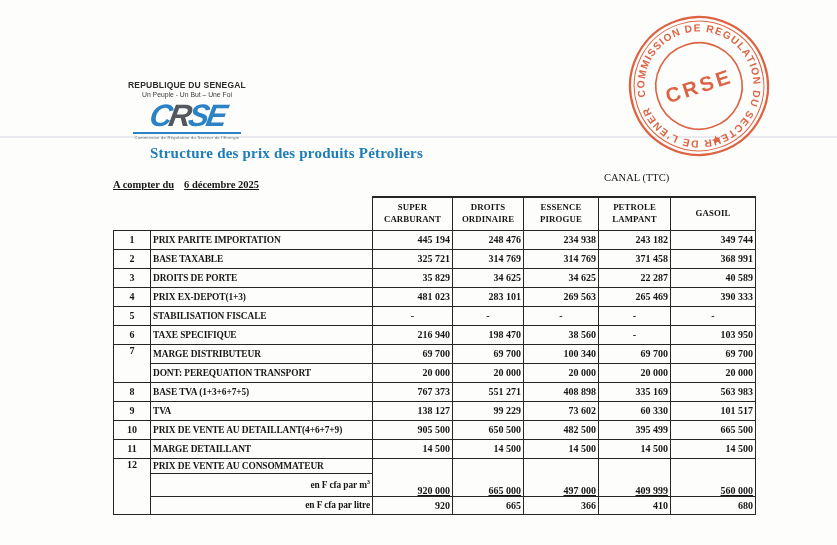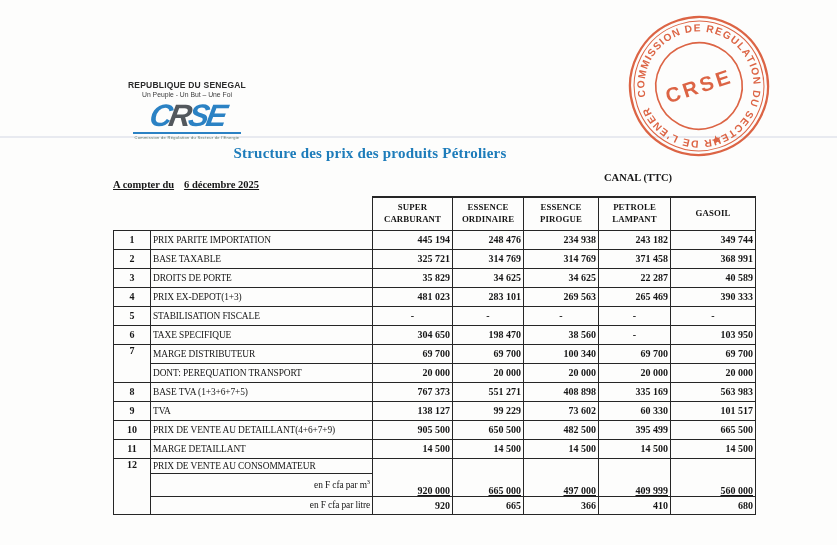--- a/index.html
+++ b/index.html
@@ -21,35 +21,35 @@
   .lh-logo{margin-top:3px; font-family:"Liberation Sans",sans-serif; font-style:italic; font-weight:900;
     font-size:31px; line-height:30px; letter-spacing:-3px; transform:skewX(-10deg); color:var(--logo-blue);}
   .lh-logo .dark{color:var(--logo-gray);}
   .lh-rule{height:1.5px; background:var(--logo-blue); width:108px; margin:1px auto 0;}
   .lh-caption{font-family:"Liberation Sans",sans-serif; font-size:4px; color:#44604e; letter-spacing:.3px; margin-top:1px; white-space:nowrap; opacity:.85;}
 
   
   .stamp{position:absolute; left:627px; top:14px; width:144px; height:144px; opacity:.88;}
 
   
-  .doc-title{position:absolute; left:150px; top:145px; width:440px; text-align:center;
+  .doc-title{position:absolute; left:150px; top:145px; width:440px; 
     font-size:15px; font-weight:bold; color:var(--title-blue); letter-spacing:.2px;}
   .effective{position:absolute; left:113px; top:179px; font-size:10.5px; font-weight:bold;text-decoration:underline;}
   .effective .date{margin-left:10px;}
-  .canal{position:absolute; left:604px; top:172px; font-size:10.5px; font-weight:bold;}
+  .canal{position:absolute; left:604px; top:172px; font-size:10.5px; font-weight:normal;}
 
   
   table.price{position:absolute; left:113px; top:196px; border-collapse:collapse; table-layout:fixed; width:642px;}
   table.price td, table.price th{border:1px solid var(--line); padding:0 2px; overflow:hidden;}
   tr.hdr{height:33px;}
   tr.hdr th{font-size:8.8px; font-weight:bold; line-height:1.3; text-align:center; vertical-align:middle; border-top-width:2px; letter-spacing:.1px;}
   td.ghost{border:none !important; background:transparent;}
   tr.body{height:19px;}
   td.num{font-size:10px; font-weight:bold; text-align:center; vertical-align:middle;}
-  td.lbl{font-size:9.4px; font-weight:normal; text-align:left; padding-left:4px; vertical-align:middle; letter-spacing:-.1px; white-space:nowrap;margin-top:40px;}
+  td.lbl{font-size:9.4px; font-weight:bold; text-align:left; padding-left:4px; vertical-align:middle; letter-spacing:-.1px; white-space:nowrap;margin-top:40px;}
   td.val{font-size:10px; font-weight:bold; text-align:right; padding-right:13px; vertical-align:middle; white-space:nowrap;}
   td.ctr{text-align:center; padding-right:2px;}
   td.top{vertical-align:top; padding-top:1px;}
   td.vb{vertical-align:bottom; padding-bottom:4px;text-decoration:underline;}
   td.nb{border-bottom:none;}
   td.nt{border-top:none;}
   td.sub{text-align:right; padding-right:28px;}
   tr.r12a{height:15px;} tr.r12b{height:23px;} tr.r12c{height:18px;}
   sup{font-size:6.5px;}
 </style>
@@ -95,21 +95,21 @@
         <col style="width:80px">
         <col style="width:71px">
         <col style="width:75px">
         <col style="width:72px">
         <col style="width:85px">
     </colgroup>
     <tbody>
         <tr class="hdr">
       <td class="ghost" colspan="2"></td>
       <th>SUPER CARBURANT</th>
-      <th>ESSENCE ORDINAIRE</th>
+      <th>DROITS ORDINAIRE</th>
       <th>ESSENCE PIROGUE</th>
       <th>PETROLE LAMPANT</th>
       <th>GASOIL</th>
     </tr>
 
     <tr class="body">
       <td class="num">1</td>
       <td class="lbl">PRIX PARITE IMPORTATION</td>
       <td class="val">445 194</td>
       <td class="val">248 476</td>
@@ -149,21 +149,21 @@
       <td class="lbl">STABILISATION FISCALE</td>
       <td class="val ctr">-</td>
       <td class="val ctr">-</td>
       <td class="val ctr">-</td>
       <td class="val ctr">-</td>
       <td class="val ctr">-</td>
     </tr>
     <tr class="body">
       <td class="num">6</td>
       <td class="lbl">TAXE SPECIFIQUE</td>
-      <td class="val">304 650</td>
+      <td class="val">216 940</td>
       <td class="val">198 470</td>
       <td class="val">38 560</td>
       <td class="val ctr">-</td>
       <td class="val">103 950</td>
     </tr>
     <tr class="body">
       <td class="num top" rowspan="2">7</td>
       <td class="lbl">MARGE DISTRIBUTEUR</td>
       <td class="val">69 700</td>
       <td class="val">69 700</td>

